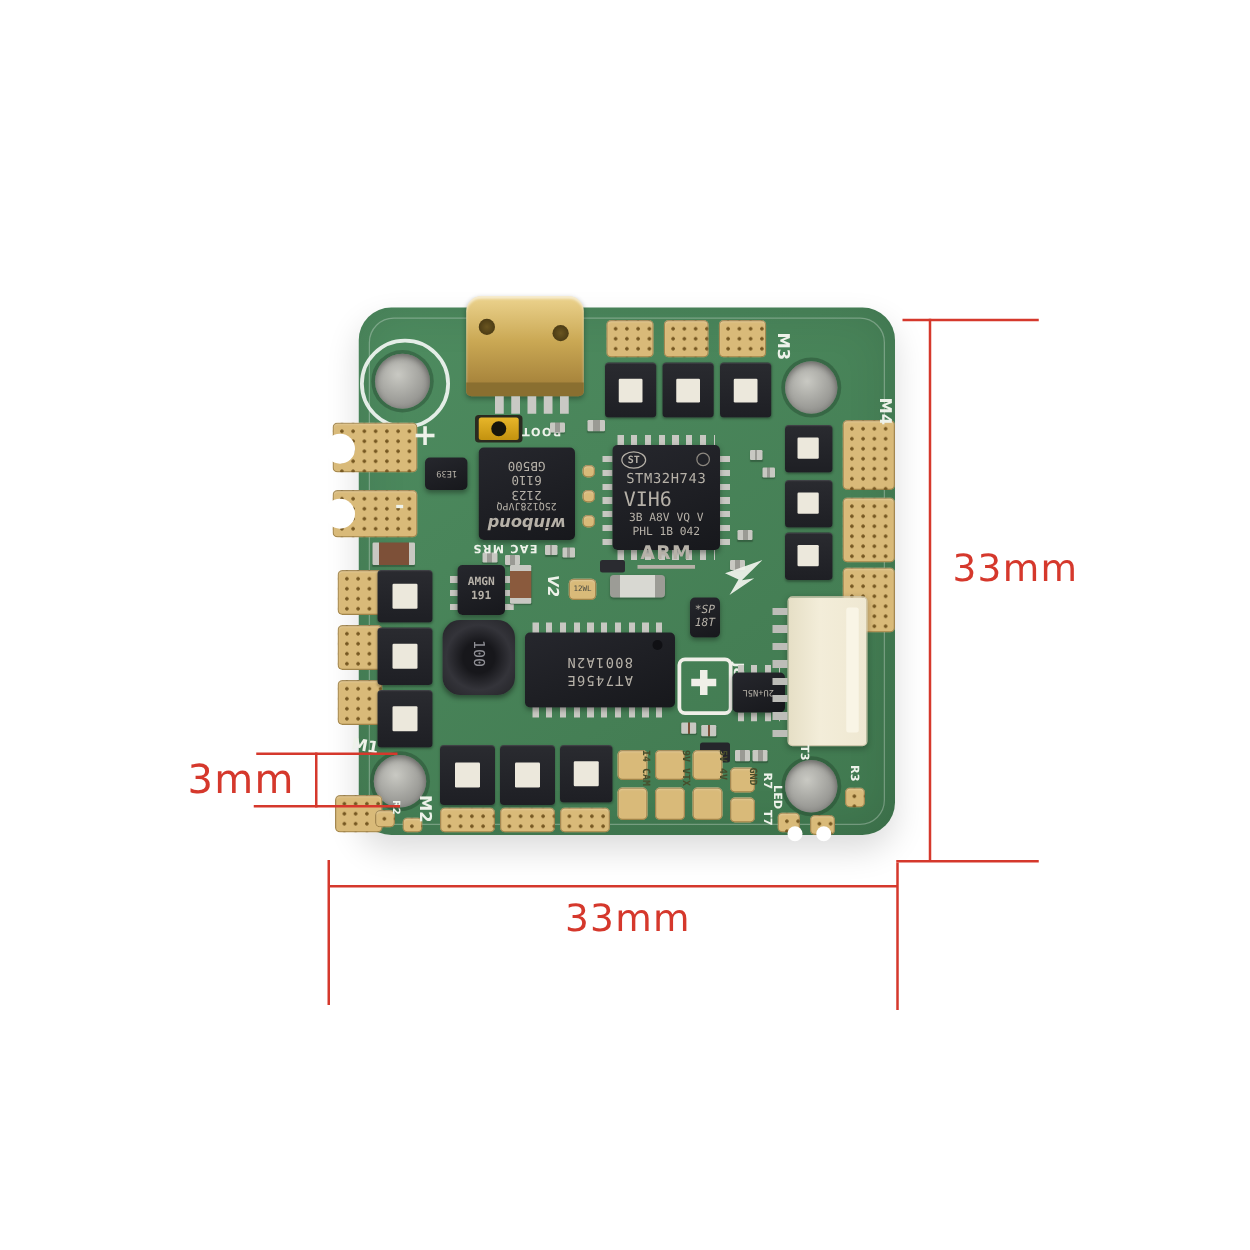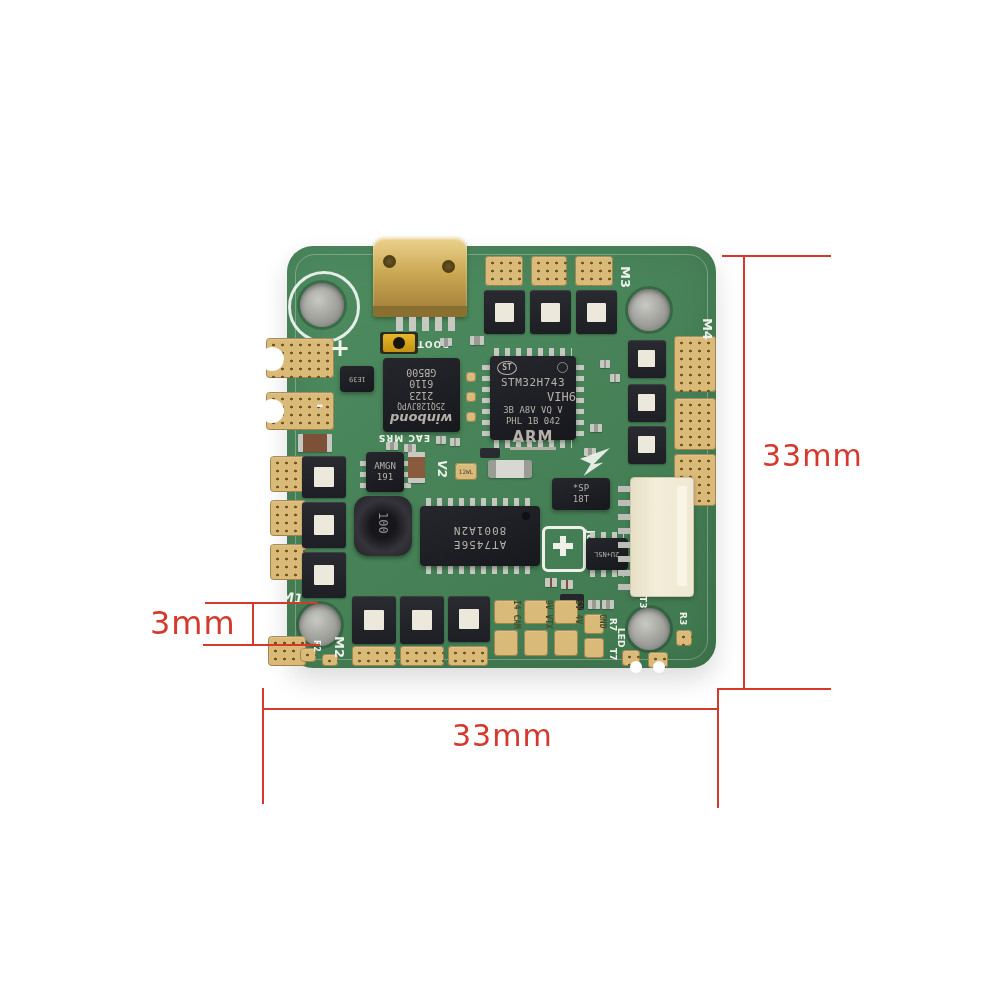--- a/index.html
+++ b/index.html
@@ -125,21 +125,21 @@
   <div class="abs pins-x" style="left:494px;top:348px;width:78px;height:8px;"></div>
   <div class="abs pins-x" style="left:494px;top:440px;width:78px;height:8px;"></div>
   <div class="abs pins-y" style="left:482px;top:360px;width:8px;height:76px;"></div>
   <div class="abs pins-y" style="left:576px;top:360px;width:8px;height:76px;"></div>
   <div class="abs chip" style="left:490px;top:356px;width:86px;height:84px;">
     <div style="position:absolute;left:7px;top:5px;width:18px;height:12px;border:1px solid #b6b1a8;border-radius:50%;
          font-size:8px;font-weight:bold;text-align:center;line-height:12px;">ST</div>
     <div style="position:absolute;right:8px;top:6px;width:9px;height:9px;border:1px solid #8d8880;border-radius:50%;"></div>
     <div style="position:absolute;left:0;top:20px;width:100%;text-align:center;line-height:1.25;">
       <div style="font-size:11px;letter-spacing:.5px;">STM32H743</div>
-      <div style="font-size:12px;text-align:right;padding-left:9px;">VIH6</div>
+      <div style="font-size:16px;text-align:left;padding-left:9px;">VIH6</div>
       <div style="font-size:9px;">3B A8V VQ V</div>
       <div style="font-size:9px;">PHL 1B 042</div>
       <div style="font-family:'DejaVu Sans',sans-serif;font-weight:bold;font-size:15px;letter-spacing:1px;display:inline-block;border-bottom:3px solid #b6b1a8;padding:0 2px;">ARM</div>
     </div>
   </div>
 
   <div class="abs chip ctext" style="left:340px;top:366px;width:34px;height:26px;font-size:7px;">
     <span class="rot180">1E39</span>
   </div>
   <div class="abs passive" style="left:470px;top:336px;width:14px;height:9px;"></div>
@@ -162,21 +162,21 @@
   <div class="abs fet" style="left:302px;top:502px;width:44px;height:46px;">
       <div class="die" style="left:12px;top:13px;width:20px;height:20px;"></div>
     </div>
   <div class="abs fet" style="left:302px;top:552px;width:44px;height:46px;">
       <div class="die" style="left:12px;top:13px;width:20px;height:20px;"></div>
     </div>
 
   <div class="abs pins-y" style="left:360px;top:458px;width:7px;height:30px;"></div>
   <div class="abs pins-y" style="left:404px;top:458px;width:7px;height:30px;"></div>
   <div class="abs chip ctext" style="left:366px;top:452px;width:38px;height:40px;">
-    <div style="line-height:1.2;">
+    <div style="line-height:1.2;font-weight:bold;">
       <div style="font-size:9px;">AMGN</div>
       <div style="font-size:9px;">191</div>
     </div>
   </div>
   <div class="abs brown passive" style="left:408px;top:452px;width:17px;height:31px;background:linear-gradient(180deg,#c8c8c2 0 5px,#8a5a3d 5px calc(100% - 5px),#c8c8c2 calc(100% - 5px));"></div>
 
   <div class="abs" style="left:354px;top:496px;width:58px;height:60px;border-radius:14px;
        background:radial-gradient(circle at 50% 50%,#17171b 0 30%,#34343a 62%,#232327);box-shadow:0 2px 4px rgba(0,0,0,.4);">
     <div class="vtext" style="position:absolute;left:22px;top:16px;color:#8f8f95;font-size:12px;font-family:'DejaVu Sans Mono',monospace;">100</div>
   </div>
@@ -185,21 +185,21 @@
   <div class="abs pad ctext" style="left:455px;top:463px;width:22px;height:17px;">
     <span style="font-size:6px;color:#4a4a40;font-family:'DejaVu Sans Mono',monospace;">12WL</span>
   </div>
   <div class="abs" style="left:488px;top:460px;width:44px;height:18px;border-radius:3px;
        background:linear-gradient(90deg,#9c9c96 0 8px,#d8d8d2 8px calc(100% - 8px),#9c9c96 calc(100% - 8px));box-shadow:0 1px 2px rgba(0,0,0,.3);"></div>
   <div class="abs" style="left:480px;top:448px;width:20px;height:10px;background:#2a2b30;border-radius:2px;"></div>
 
   <div class="abs" style="left:580px;top:448px;width:30px;height:28px;background:#f2f4ee;opacity:.92;
        clip-path:polygon(0 38%, 100% 0, 45% 58%, 78% 52%, 12% 100%, 36% 56%);"></div>
 
-  <div class="abs chip ctext" style="left:552px;top:478px;width:58px;height:32px;">
+  <div class="abs chip ctext" style="left:552px;top:478px;width:24px;height:32px;font-style:italic;">
     <div style="text-align:center;line-height:1.2;">
       <div style="font-size:9px;">*SP</div>
       <div style="font-size:9px;">18T</div>
     </div>
   </div>
 
   <div class="abs pins-x" style="left:426px;top:498px;width:108px;height:9px;"></div>
   <div class="abs pins-x" style="left:426px;top:565px;width:108px;height:9px;"></div>
   <div class="abs chip ctext" style="left:420px;top:506px;width:120px;height:60px;">
     <div class="rot180" style="text-align:center;line-height:1.3;">

